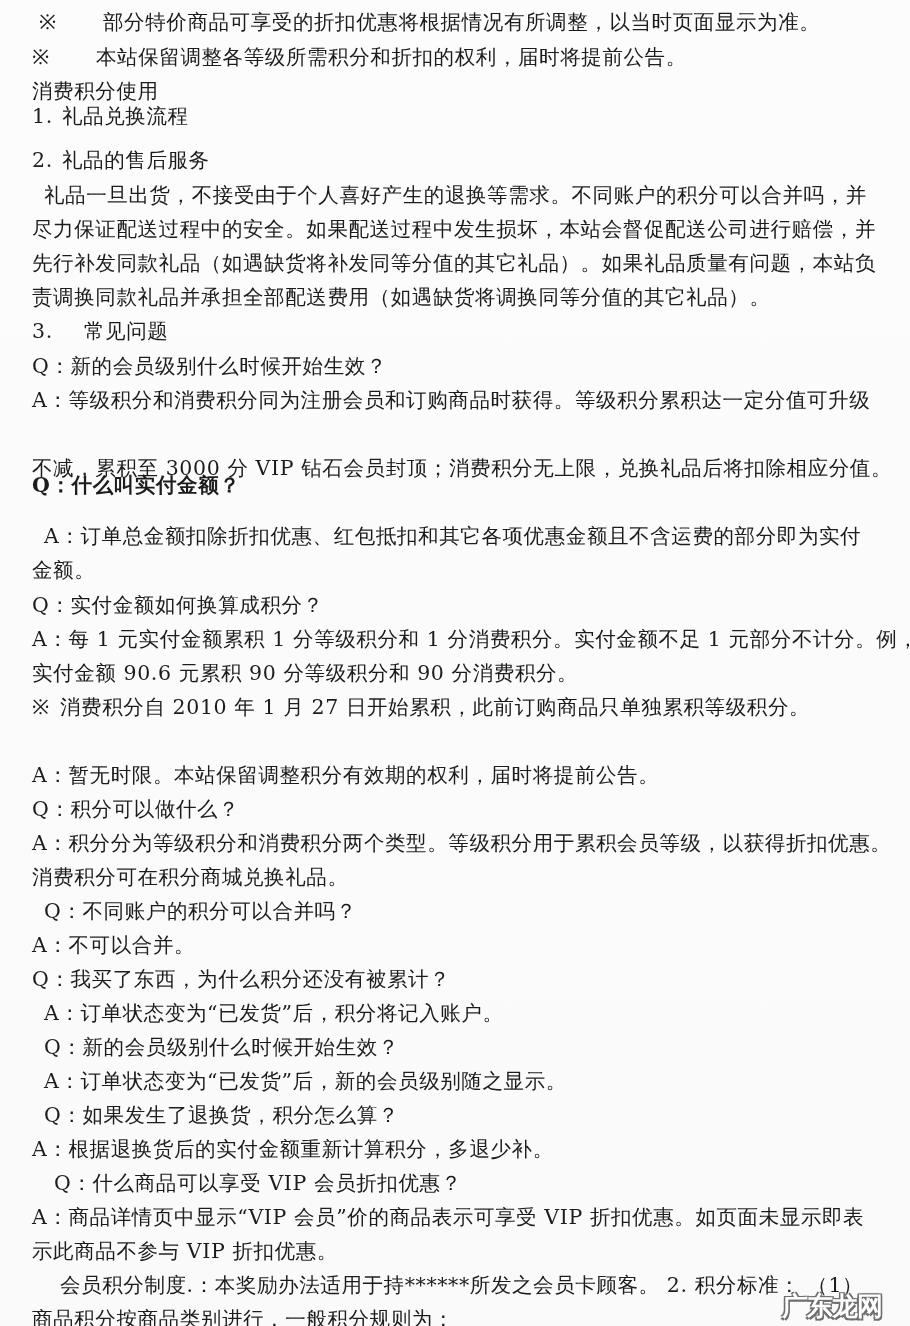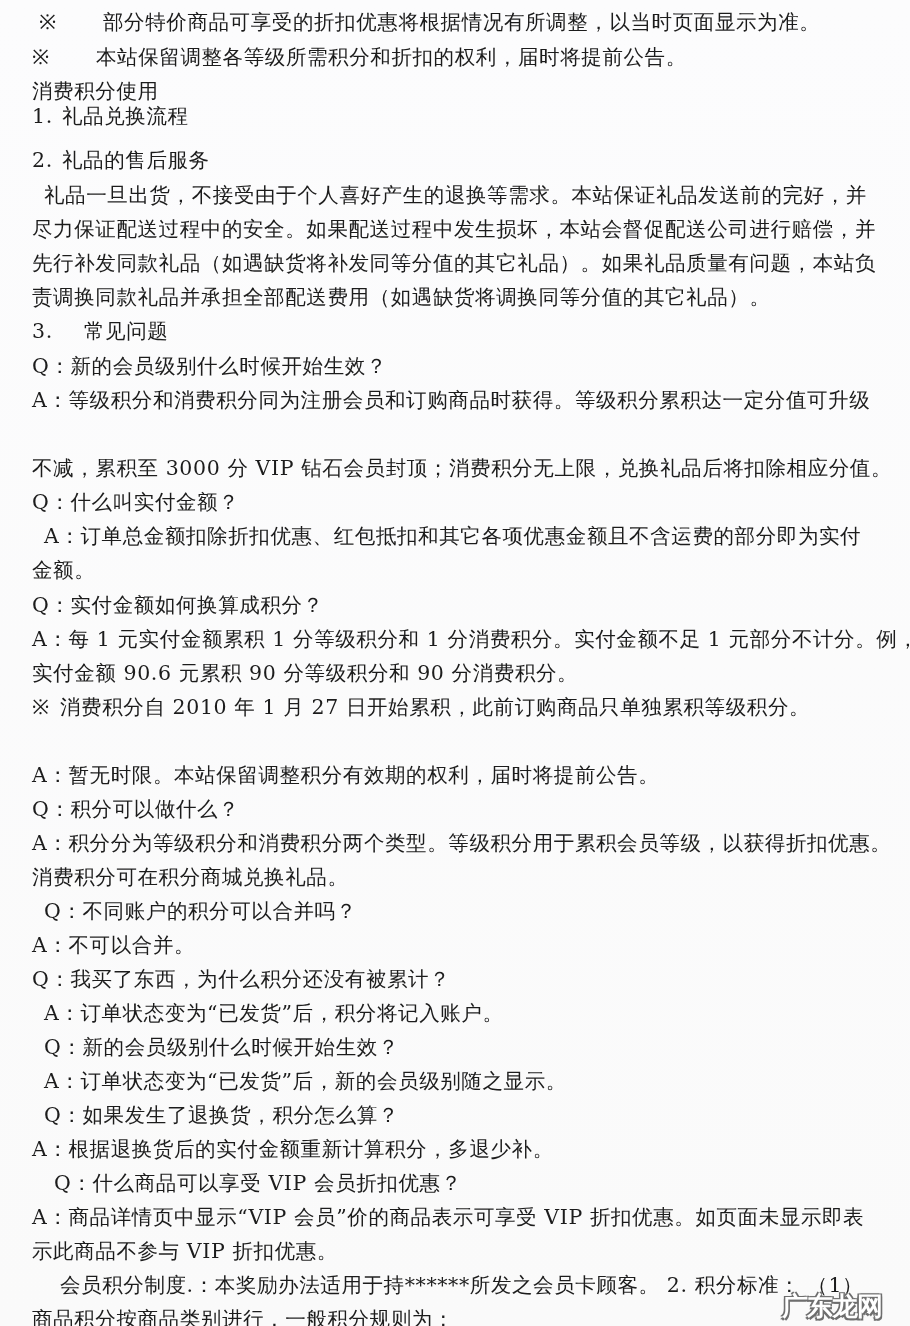--- a/index.html
+++ b/index.html
@@ -79,31 +79,31 @@
   <div class="line" style="top:40px;">
     <span class="mark">※</span><span>本站保留调整各等级所需积分和折扣的权利，届时将提前公告。</span>
   </div>
   <div class="line" style="top:74px;">消费积分使用</div>
   <div class="line" style="top:99px;">
     <span class="num">1.</span><span>礼品兑换流程</span>
   </div>
   <div class="line" style="top:143px;">
     <span class="num">2.</span><span>礼品的售后服务</span>
   </div>
-  <div class="line i1" style="top:178px;">礼品一旦出货，不接受由于个人喜好产生的退换等需求。本站保证礼品发送前的完好，并</div>
+  <div class="line i1" style="top:178px;">礼品一旦出货，不接受由于个人喜好产生的退换等需求。不同账户的积分可以合并吗，并</div>
   <div class="line" style="top:212px;">尽力保证配送过程中的安全。如果配送过程中发生损坏，本站会督促配送公司进行赔偿，并</div>
   <div class="line" style="top:246px;">先行补发同款礼品（如遇缺货将补发同等分值的其它礼品）。如果礼品质量有问题，本站负</div>
   <div class="line" style="top:280px;">责调换同款礼品并承担全部配送费用（如遇缺货将调换同等分值的其它礼品）。</div>
   <div class="line" style="top:314px;">
     <span class="num-wide">3.</span><span>常见问题</span>
   </div>
   <div class="line" style="top:349px;">Q：新的会员级别什么时候开始生效？</div>
   <div class="line" style="top:383px;">A：等级积分和消费积分同为注册会员和订购商品时获得。等级积分累积达一定分值可升级</div>
   <div class="line" style="top:451px;">不减，累积至 3000 分 VIP 钻石会员封顶；消费积分无上限，兑换礼品后将扣除相应分值。</div>
-  <div class="line" style="top:485px;">Q：什么叫实付金额？</div>
+  <div class="line" style="top:468px;font-weight:bold;">Q：什么叫实付金额？</div>
   <div class="line i1" style="top:519px;">A：订单总金额扣除折扣优惠、红包抵扣和其它各项优惠金额且不含运费的部分即为实付</div>
   <div class="line" style="top:553px;">金额。</div>
   <div class="line" style="top:588px;">Q：实付金额如何换算成积分？</div>
   <div class="line" style="top:622px;">A：每 1 元实付金额累积 1 分等级积分和 1 分消费积分。实付金额不足 1 元部分不计分。例，</div>
   <div class="line" style="top:656px;">实付金额 90.6 元累积 90 分等级积分和 90 分消费积分。</div>
   <div class="line" style="top:690px;">
     <span class="mark-short">※</span><span>消费积分自 2010 年 1 月 27 日开始累积，此前订购商品只单独累积等级积分。</span>
   </div>
   <div class="line" style="top:758px;">A：暂无时限。本站保留调整积分有效期的权利，届时将提前公告。</div>
   <div class="line" style="top:792px;">Q：积分可以做什么？</div>

